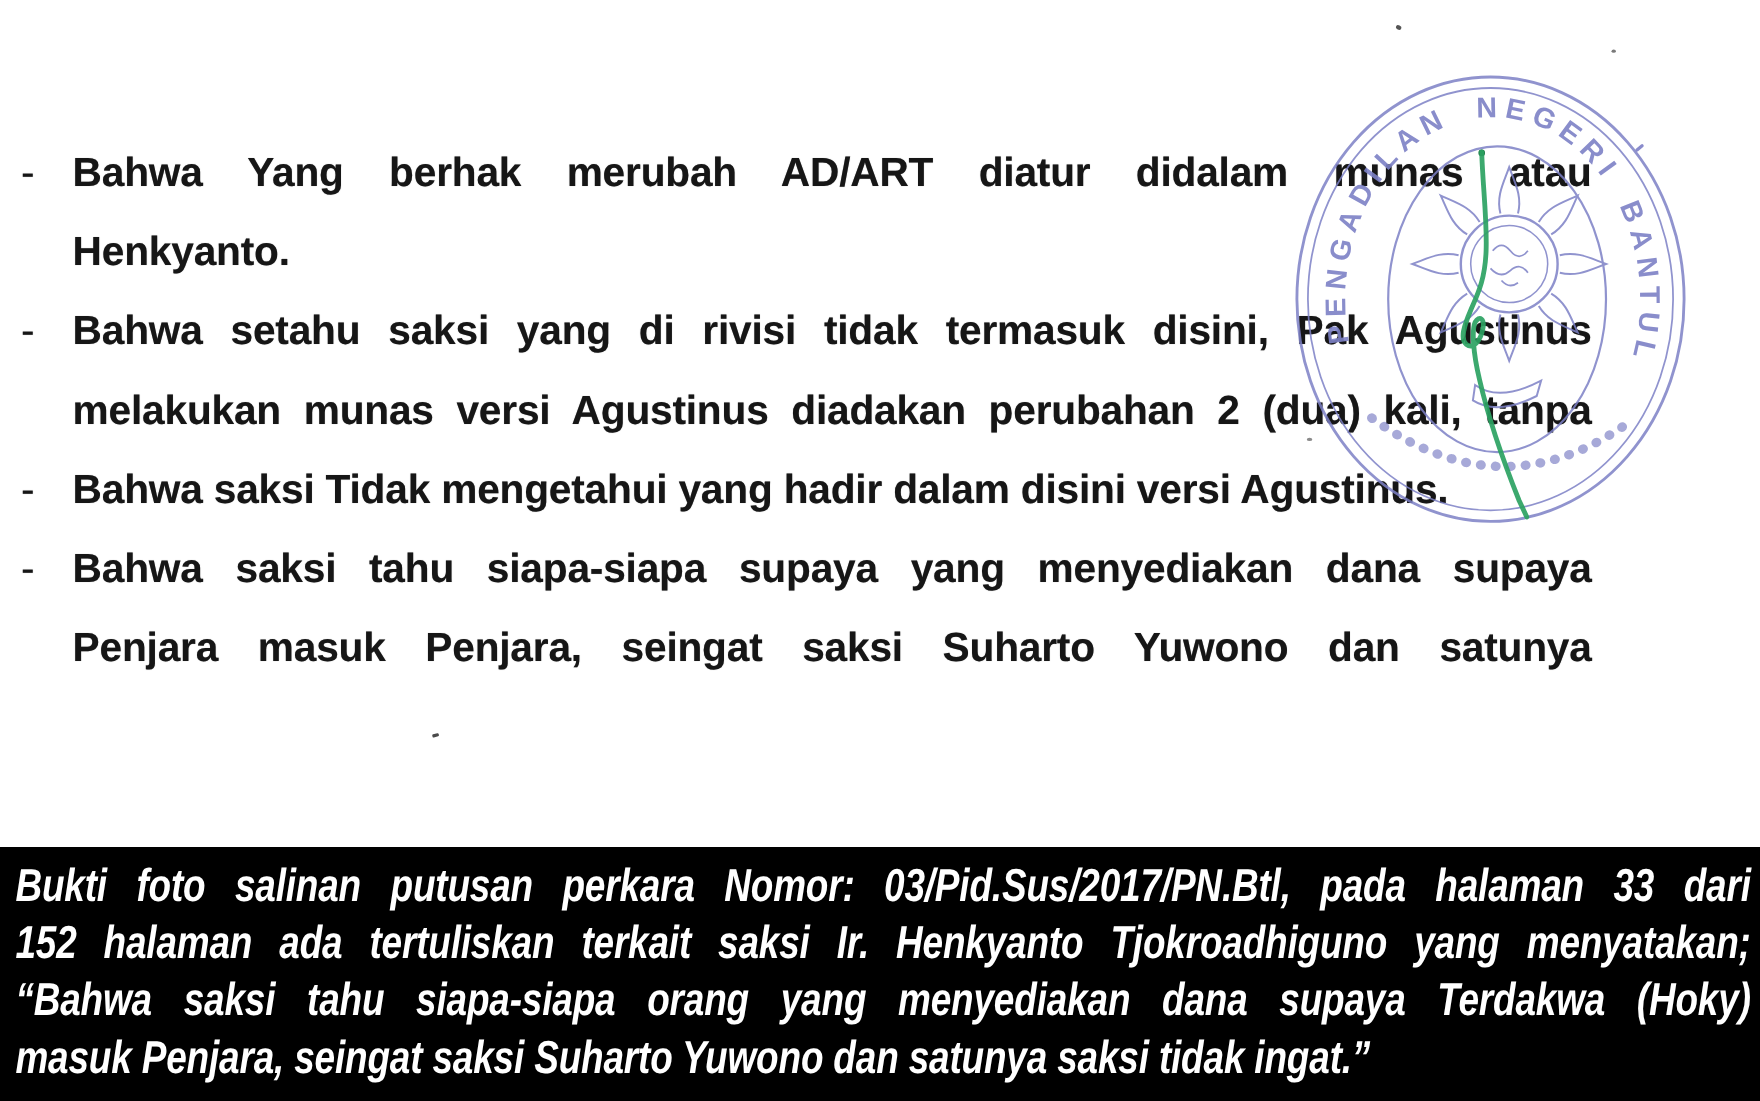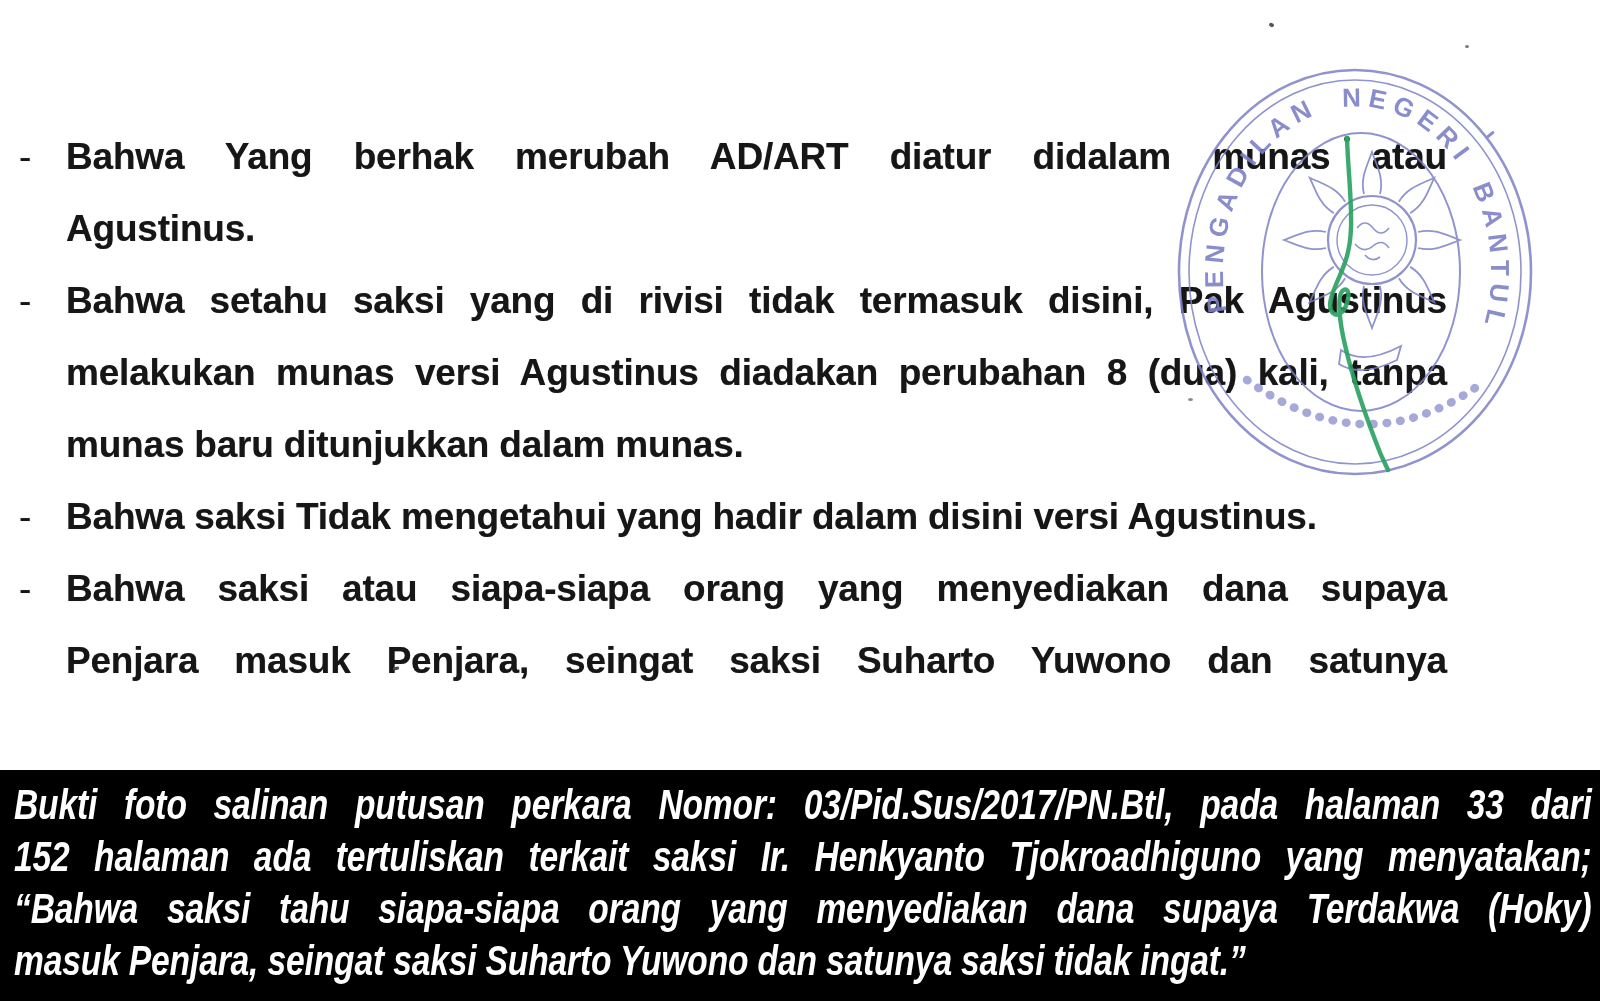--- a/index.html
+++ b/index.html
@@ -37,44 +37,43 @@
 </style>
 </head>
 <body>
 
 <div class="doc">
 
   <div class="bullet">
     <span class="dash">-</span>
     <div class="btext">
       <div class="line just">Bahwa Yang berhak merubah AD/ART diatur didalam munas atau</div>
-      <div class="line">Agustinus.</div>
+      <div class="line">Henkyanto.</div>
     </div>
   </div>
 
   <div class="bullet">
     <span class="dash">-</span>
     <div class="btext">
       <div class="line just">Bahwa setahu saksi yang di rivisi tidak termasuk disini, Pak Agustinus</div>
-      <div class="line just">melakukan munas versi Agustinus diadakan perubahan 8 (dua) kali, tanpa</div>
-      <div class="line">munas baru ditunjukkan dalam munas.</div>
+      <div class="line just">melakukan munas versi Agustinus diadakan perubahan 2 (dua) kali, tanpa</div>
     </div>
   </div>
 
   <div class="bullet">
     <span class="dash">-</span>
     <div class="btext">
       <div class="line">Bahwa saksi Tidak mengetahui yang hadir dalam disini versi Agustinus.</div>
     </div>
   </div>
 
   <div class="bullet">
     <span class="dash">-</span>
     <div class="btext">
-      <div class="line just">Bahwa saksi atau siapa-siapa orang yang menyediakan dana supaya</div>
+      <div class="line just">Bahwa saksi tahu siapa-siapa supaya yang menyediakan dana supaya</div>
       <div class="line just">Penjara masuk Penjara, seingat saksi Suharto Yuwono dan satunya</div>
     </div>
   </div>
 </div>
 
 <div class="stamp">
   <svg width="400" height="450" viewBox="0 0 400 450">
     <g stroke="#7d81c6" fill="none" opacity="0.85">
 
       <ellipse cx="200" cy="222" rx="176" ry="202" stroke-width="2.6"></ellipse>

